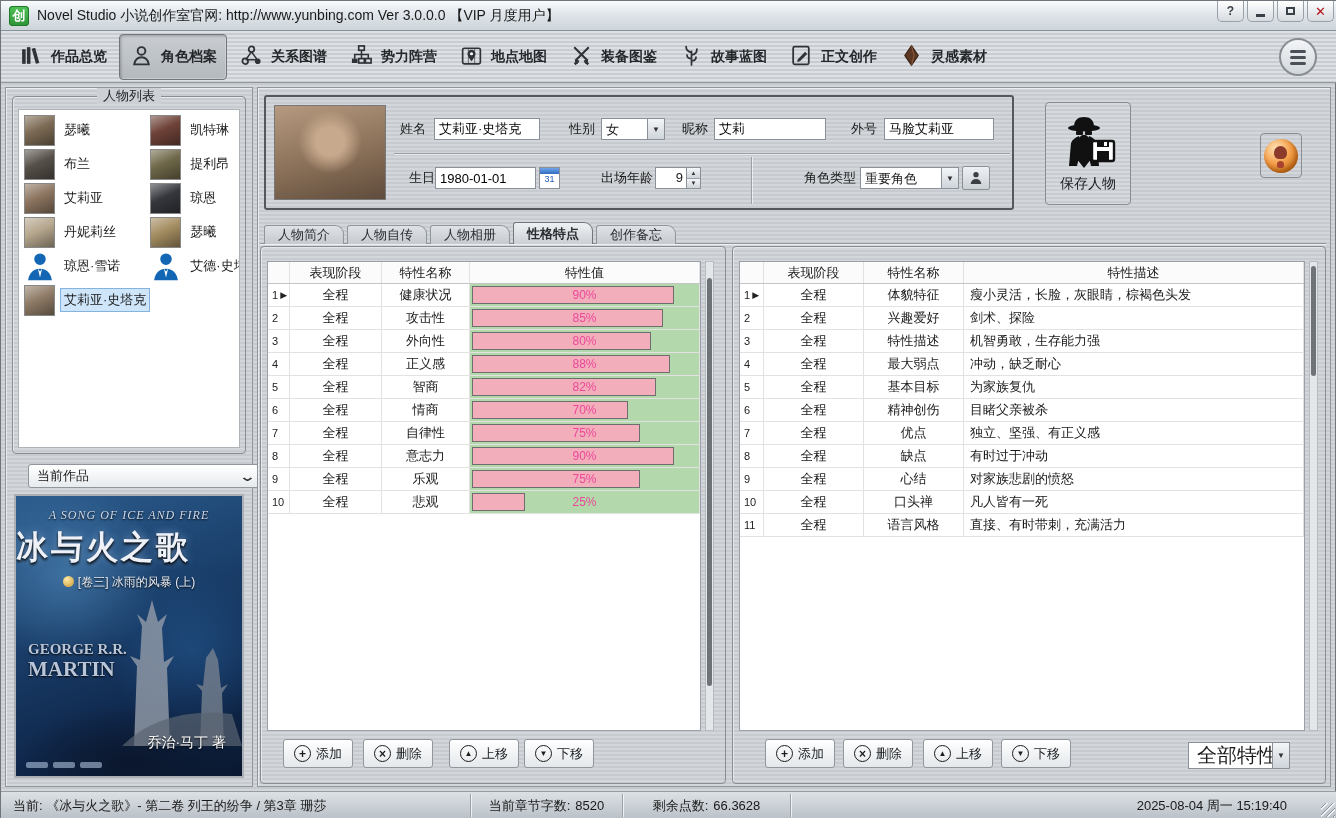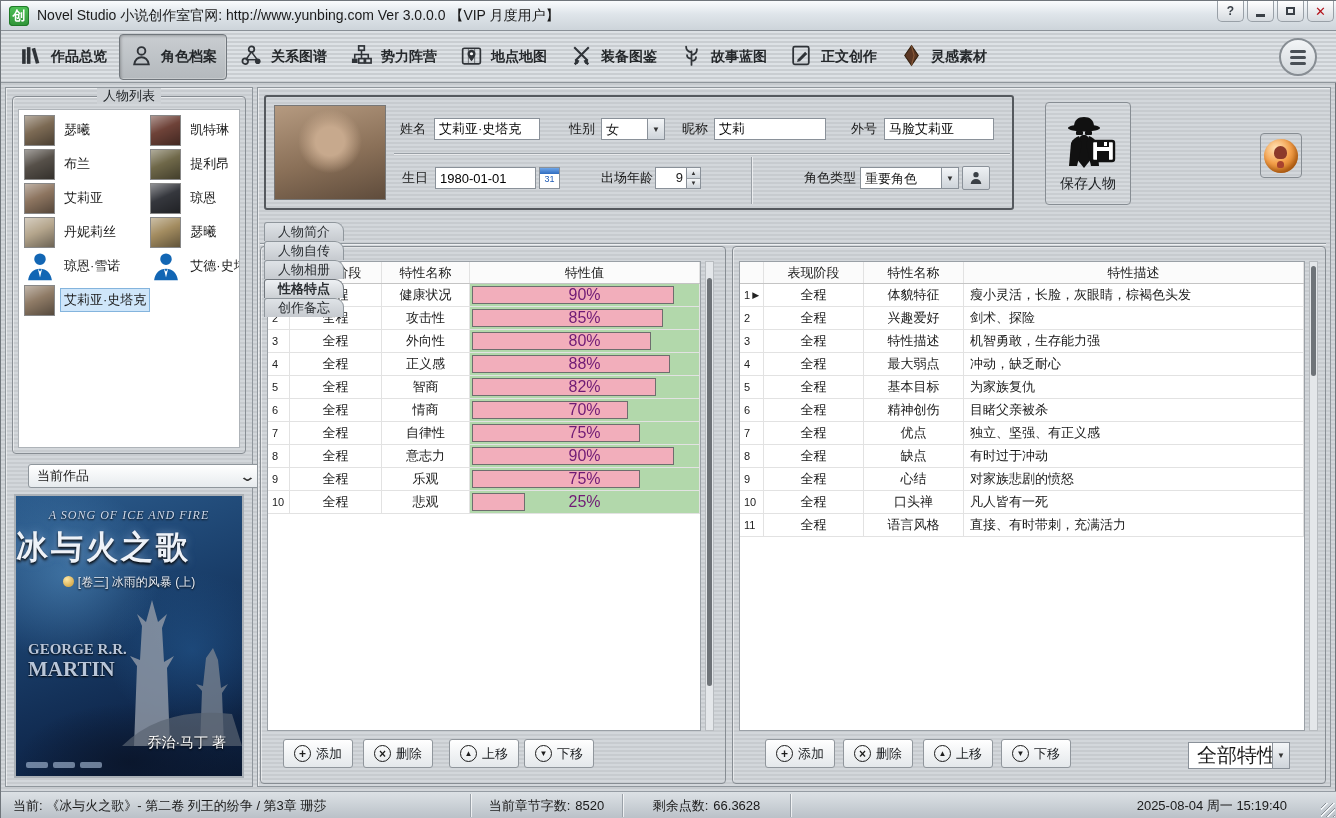--- a/index.html
+++ b/index.html
@@ -135,21 +135,21 @@
   #support-btn { position:absolute; left:1002px; top:45px; width:42px; height:45px;
     border:1px solid #878d93; border-radius:4px; display:flex; align-items:center; justify-content:center; }
   #support-btn .orb { width:34px; height:34px; border-radius:50%;
     background:radial-gradient(circle at 35% 28%,#ffe3b8,#f5a14b 45%,#c76d12 85%);
     box-shadow:inset -2px -3px 5px rgba(120,50,0,.5); position:relative; }
   #support-btn .orb:after { content:""; position:absolute; left:10px; top:7px; width:13px; height:13px;
     border-radius:50% 50% 40% 40%; background:#8c3a2a;
     box-shadow:0 12px 0 -3px #a8422e; }
 
   
-  #tabs { position:absolute; left:6px; top:134px; height:22px; display:flex; align-items:flex-end; z-index:2;flex-direction:column; }
+  #tabs { position:absolute; left:6px; top:134px; height:22px; display:flex; align-items:flex-end; z-index:2; }
   .tab { height:19px; padding:0 13px; font-size:13px; display:flex; align-items:center;
     border:1px solid #8f969c; border-bottom:none; border-radius:3px 9px 0 0;
     background:linear-gradient(#dfe3e7,#c6cacf); margin-right:3px; color:#2a2e32; }
   .tab.active { height:22px; font-weight:bold; background:linear-gradient(#eef1f4,#ccd0d4);
     border-color:#70767c; position:relative; z-index:3; }
   #tabline { position:absolute; left:2px; top:155px; width:1066px; border-top:1px solid #8f969c;
     box-shadow:0 1px 0 rgba(255,255,255,.6); }
 
   
   #numeric-box { left:2px; top:158px; width:466px; height:538px; }
@@ -165,21 +165,21 @@
   .t-cell { border-right:1px solid #e2e2e2; display:flex; align-items:center; justify-content:center;
     overflow:hidden; white-space:nowrap; }
   .t-row.header .t-cell { justify-content:center; color:#222; }
   .t-cell.num { justify-content:flex-start; padding-left:4px; font-size:11px; color:#222; gap:2px; }
   .t-cell.desc { justify-content:flex-start; padding-left:6px; }
   .rowmark { font-size:9px; }
   .barcell { position:relative; padding:0; }
   .bar-bg { position:absolute; inset:0; background:#b2d8ab; }
   .bar-fill { position:absolute; left:2px; top:2px; bottom:2px; background:#f2aebb; border:1px solid #6e6e6e; }
   .bar-label { position:absolute; inset:0; display:flex; align-items:center; justify-content:center;
-    font-size:16px; color:#701a75; }
+    font-size:12px; color:#ec4899; }
 
   .vscroll { position:absolute; top:14px; bottom:52px; width:9px; background:#e4e7ea;
     border:1px solid #b8bcc0; }
   .vscroll .thumb { position:absolute; left:1px; right:1px; background:#6e7378; border-radius:3px; }
   #numeric-scroll { left:444px; }
   #text-scroll { left:576px; }
 
   .btn-row { position:absolute; left:0; right:0; bottom:14px; height:30px; }
   .action-btn { position:absolute; top:0; width:70px; height:29px; border:1px solid #90969c; border-radius:3px;
     background:linear-gradient(#ffffff,#e4e8eb); display:flex; align-items:center; justify-content:center;
@@ -405,21 +405,21 @@
       <span class="flabel" style="left:303px; top:21px;">性别</span>
       <div class="combo" style="left:335px; top:21px; width:64px;">
         <span class="ct">女</span>
           <span class="cb">▼</span>
       </div>
       <span class="flabel" style="left:416px; top:21px;">昵称</span>
       <input class="fvalue" style="left: 448px; top: 21px; width: 112px;" value="艾莉">
       <span class="flabel" style="left:585px; top:21px;">外号</span>
       <input class="fvalue" style="left: 618px; top: 21px; width: 110px;" value="马脸艾莉亚">
 
-      <span class="flabel" style="left:136px; top:70px;">生日</span>
+      <span class="flabel" style="left:143px; top:70px;">生日</span>
       <input class="fvalue" style="left: 169px; top: 70px; width: 101px;" value="1980-01-01">
       <div id="cal-btn">
         <span class="bar"></span>
         <span>31</span>
       </div>
       <span class="flabel" style="left:335px; top:70px;">出场年龄</span>
       <div id="age-spin">
         <span class="val">9</span>
         <span class="arrows">
             <span>▲</span>

